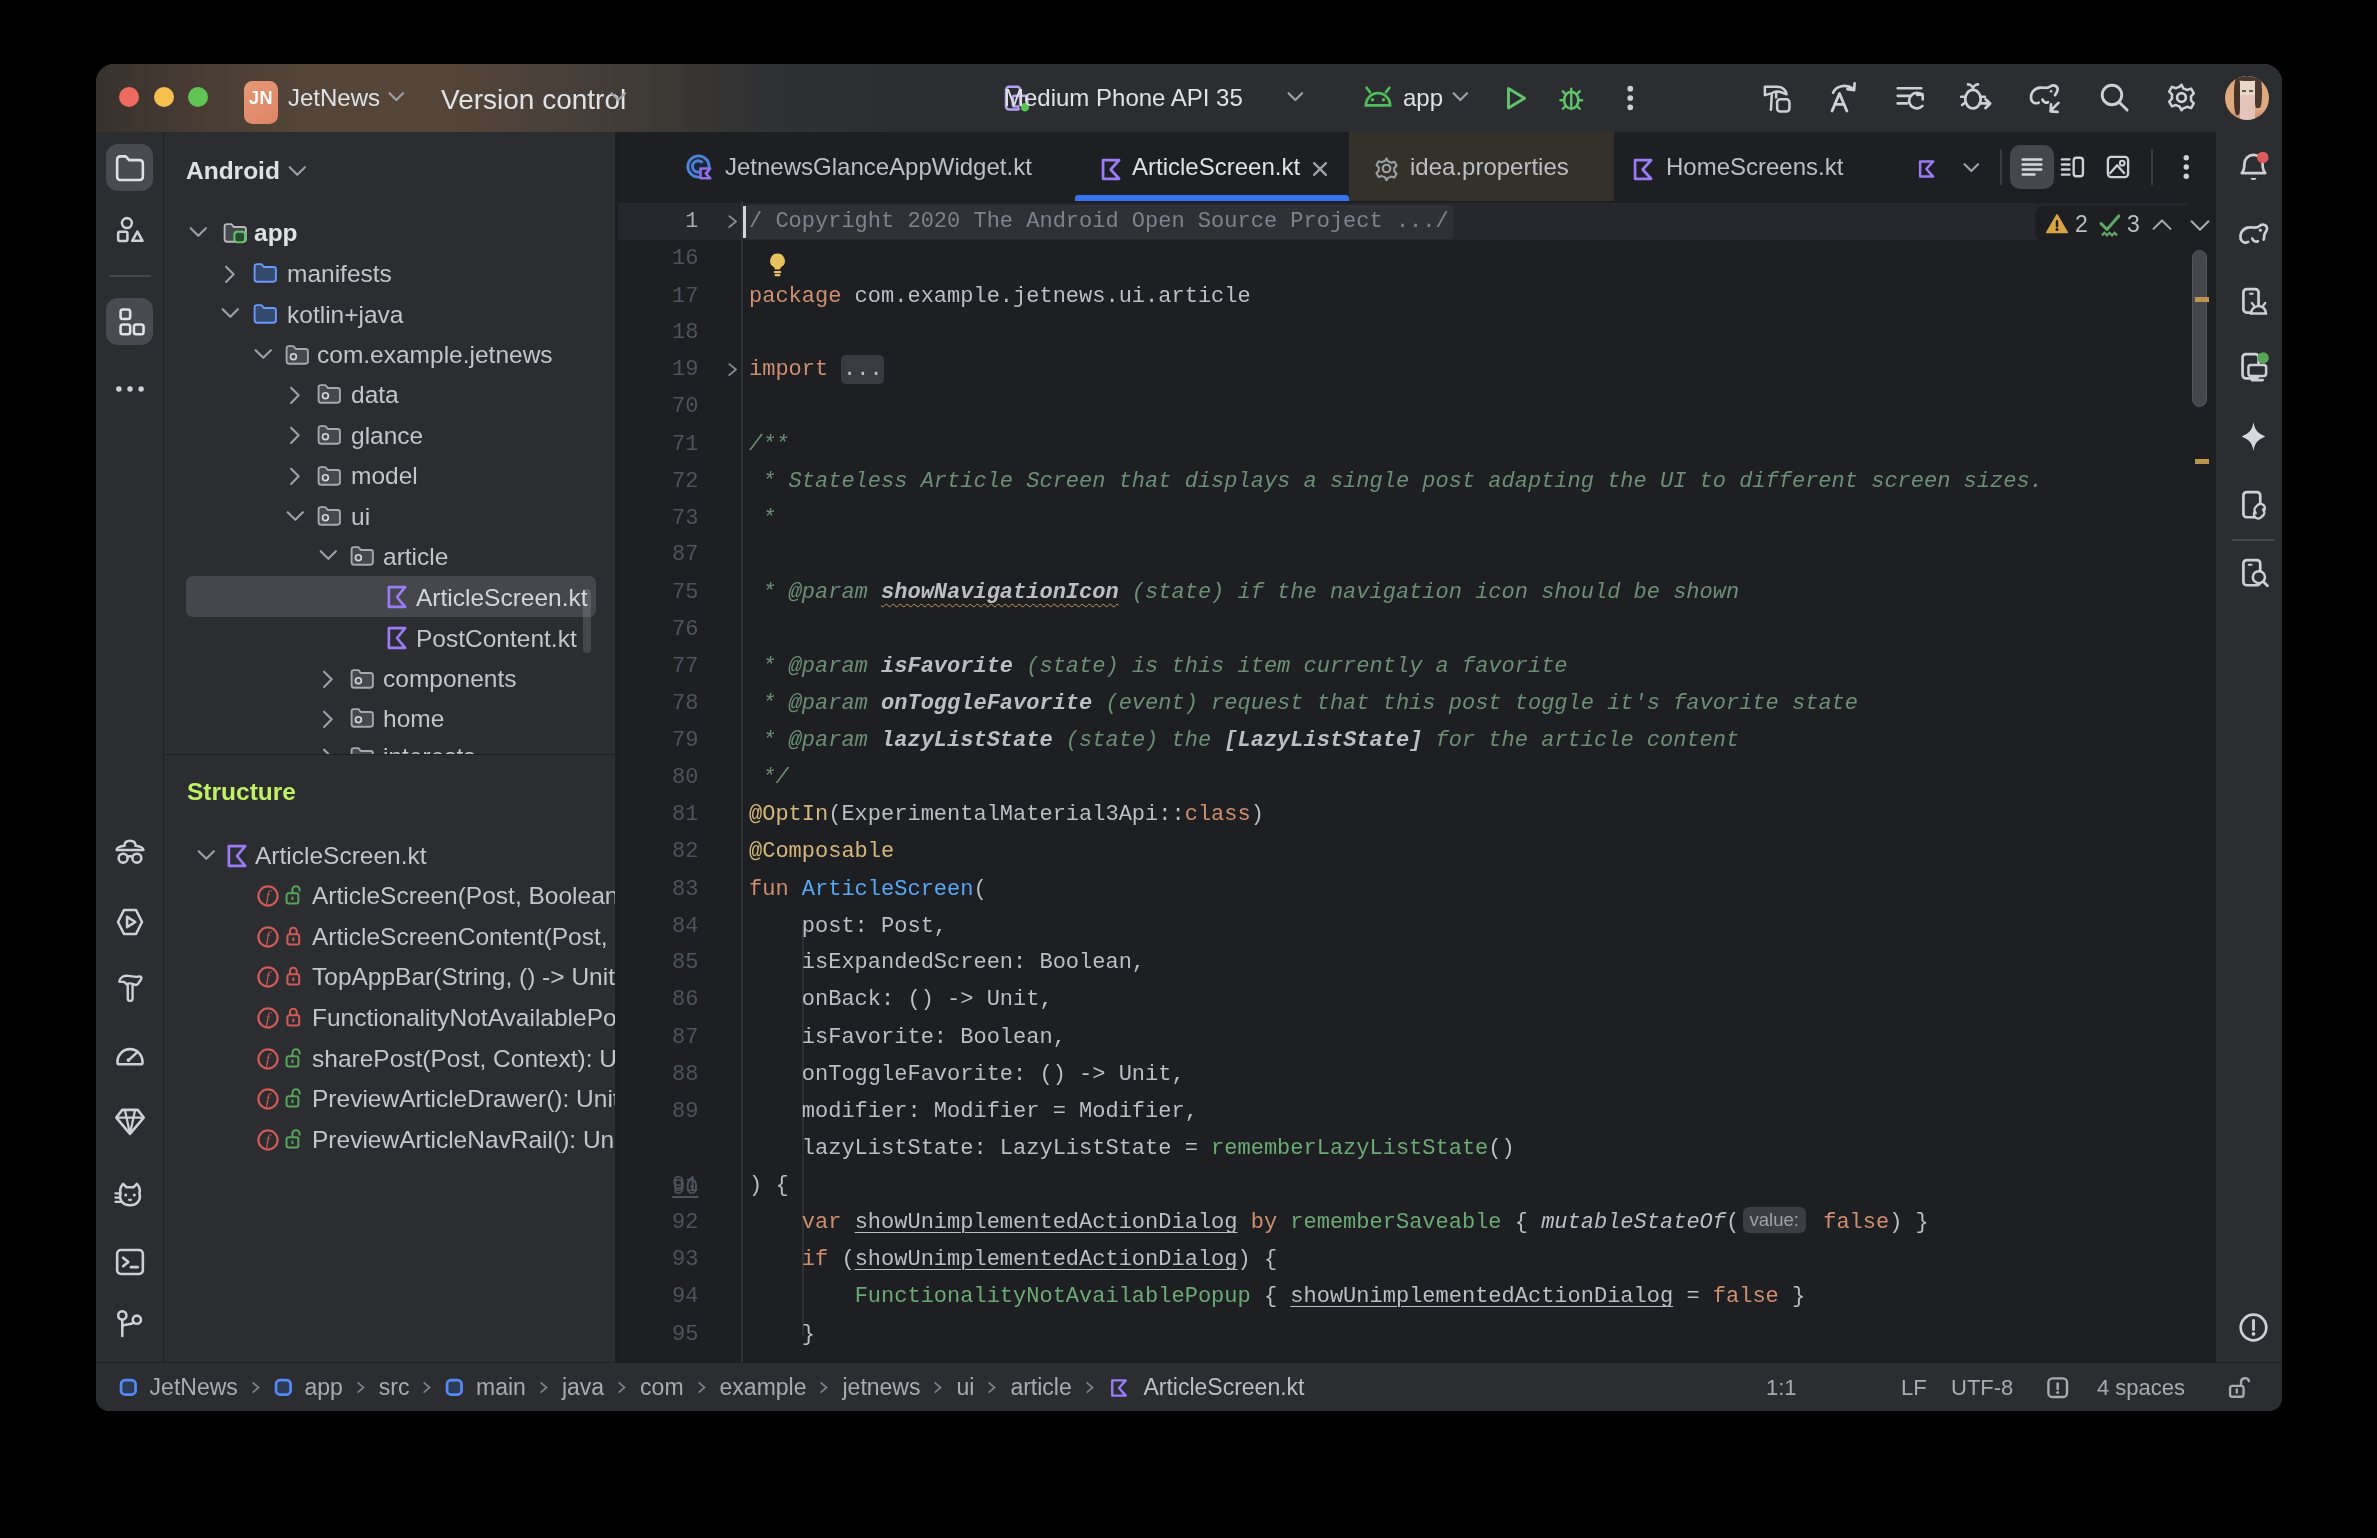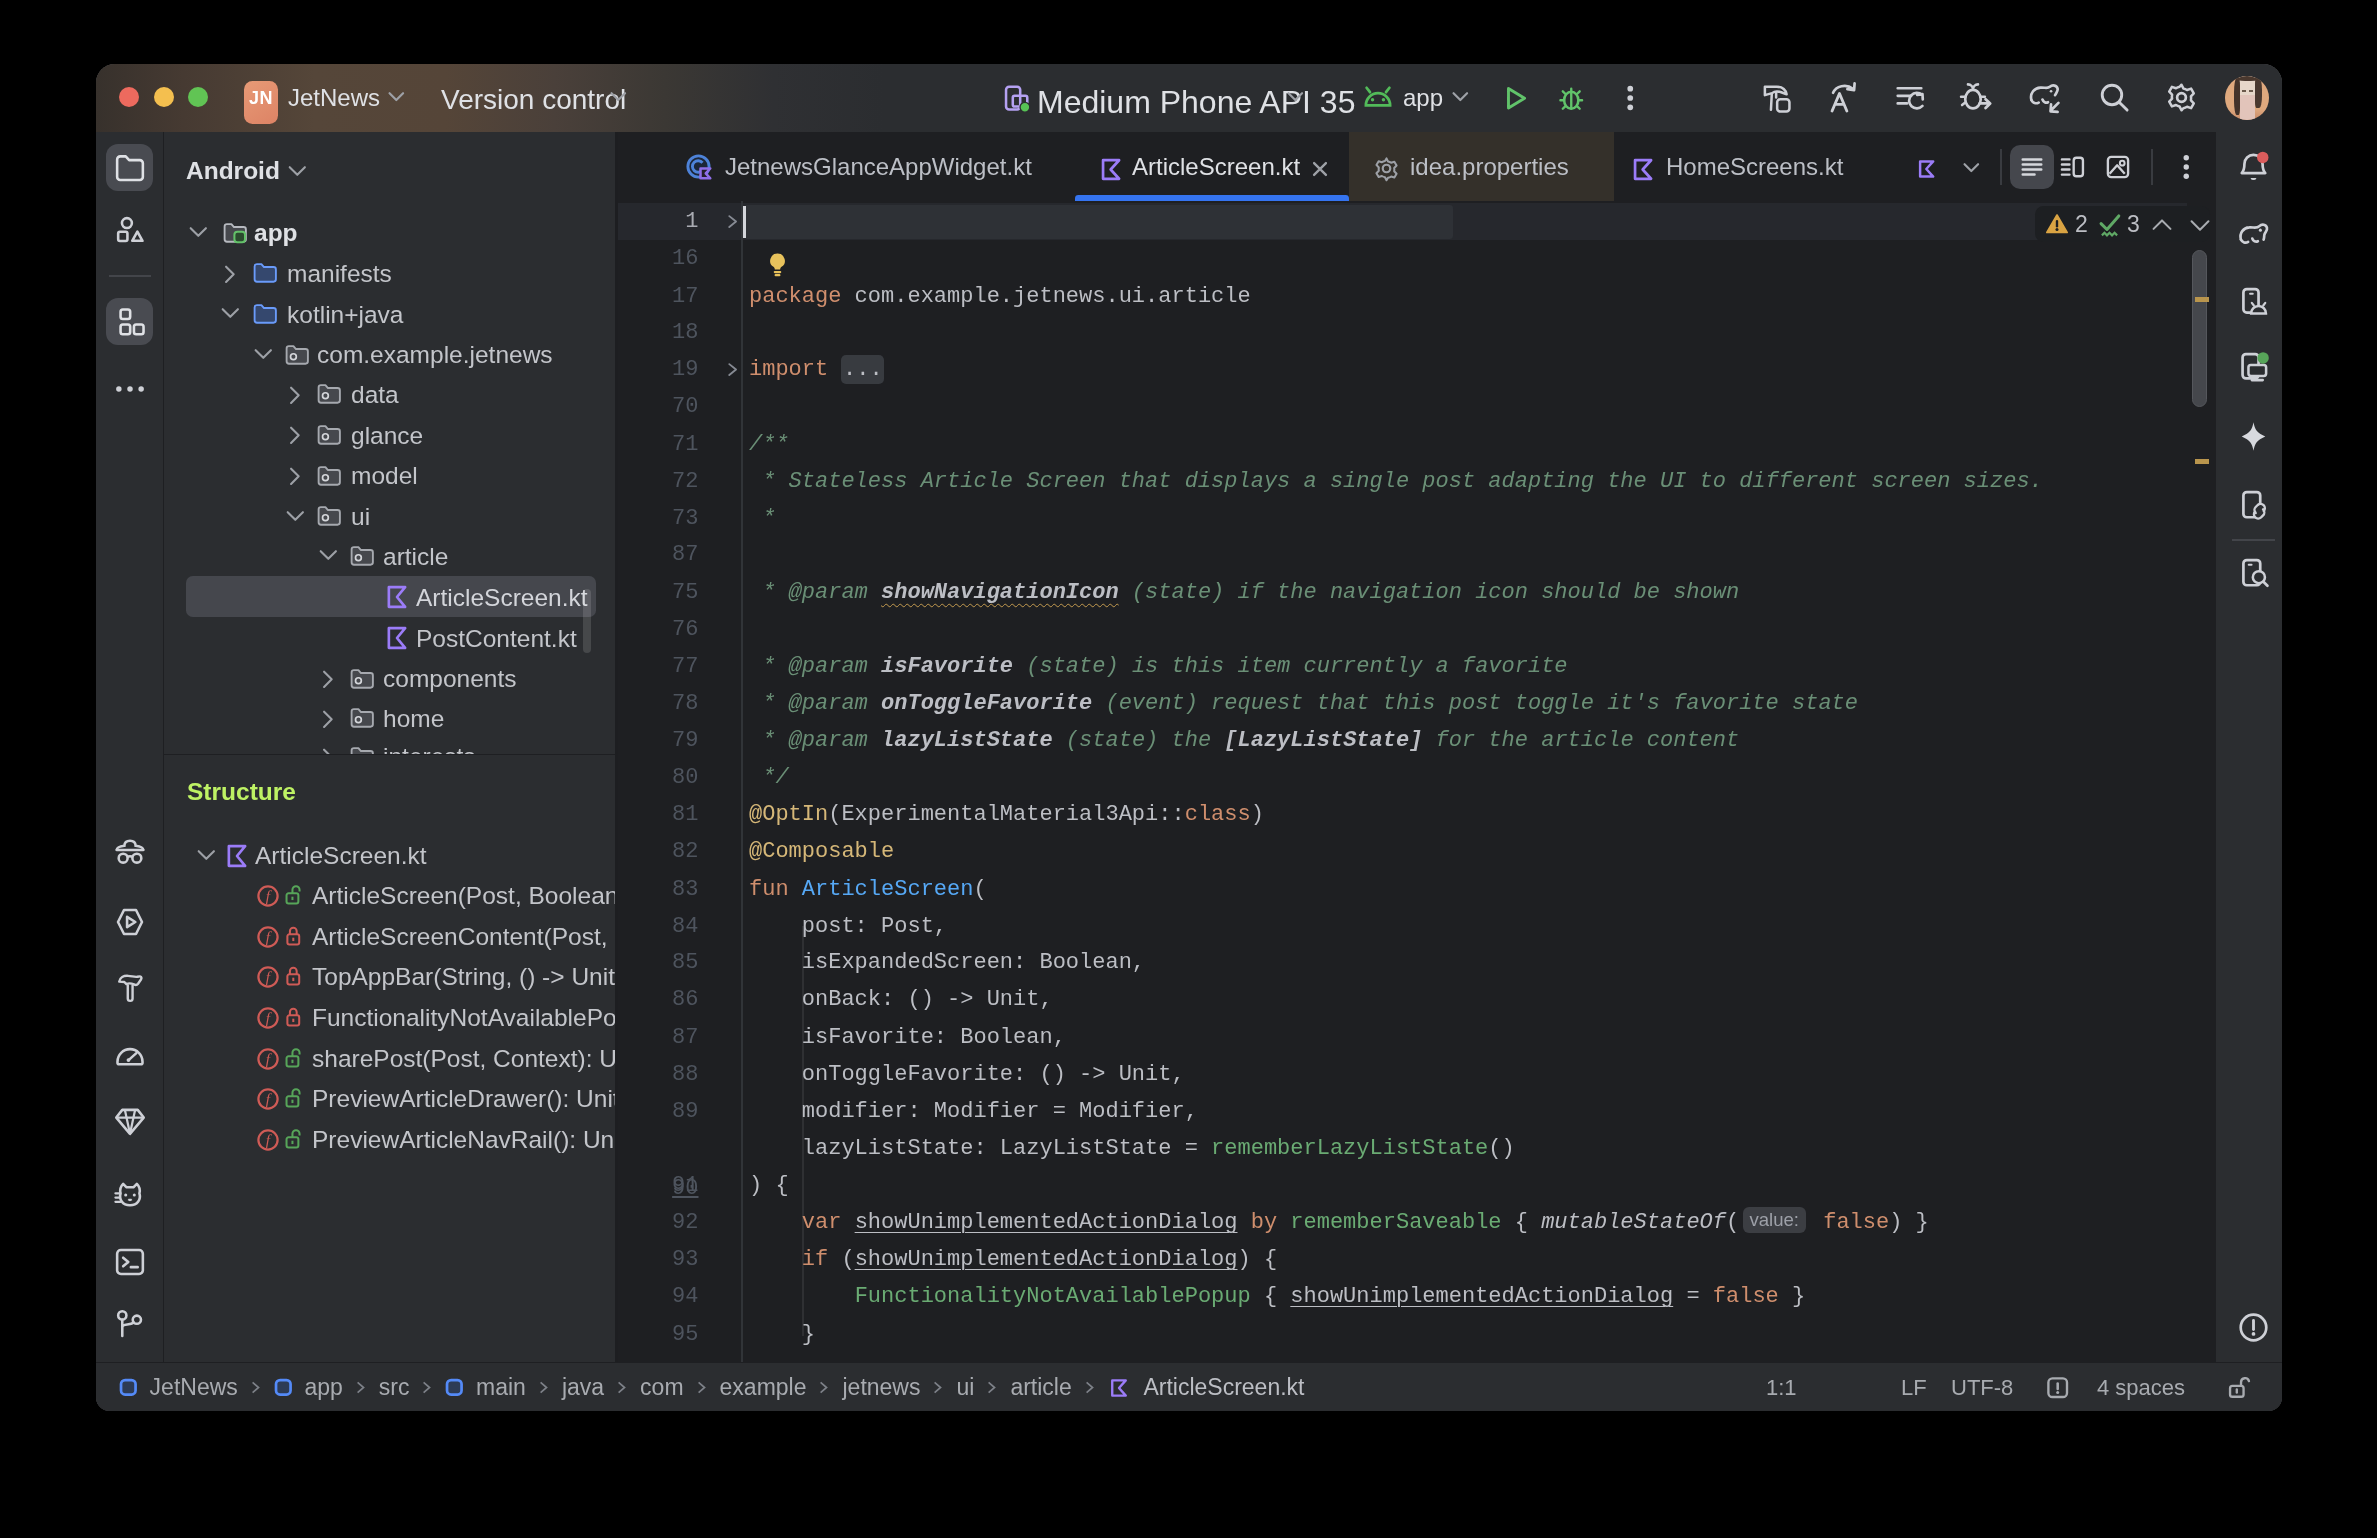--- a/index.html
+++ b/index.html
@@ -77,21 +77,21 @@
     <div class="abs" style="left:345px;top:20.3px;font-size:28px;color:#dfe1e5;font-weight:500;">Version control</div>
     <svg class="abs" style="left:513px;top:25.4px;" width="18.6" height="15.2" viewBox="0 0 22 18">
         <path class="chev" d="M3 5 L11 13 L19 5"></path>
       </svg>
 
     <svg class="abs" style="left:905px;top:18.6px;" width="32" height="32" viewBox="0 0 19 19">
       <rect x="3" y="2.2" width="8.4" height="13.6" rx="1.8" fill="none" stroke="#b5a1f2" stroke-width="1.5"></rect>
       <rect x="7" y="7.6" width="8.6" height="6.4" rx="1.1" fill="none" stroke="#b5a1f2" stroke-width="1.5"></rect>
       <circle cx="14.2" cy="14.4" r="2.9" fill="#57c255" stroke="#2b2d30" stroke-width="0.8"></circle>
     </svg>
-    <div class="abs" style="left:941px;top:20.3px;font-size:32px;color:#dfe1e5;">Medium Phone API 35</div>
+    <div class="abs" style="left:908px;top:20.3px;font-size:24px;color:#dfe1e5;">Medium Phone API 35</div>
     <svg class="abs" style="left:1190px;top:25.4px;" width="18.6" height="15.2" viewBox="0 0 22 18">
         <path class="chev" d="M3 5 L11 13 L19 5"></path>
       </svg>
 
     <svg class="abs" style="left:1264px;top:20.3px;" width="36" height="29" viewBox="0 0 21 17">
       <path d="M3.4 12.5 a7.1 7.1 0 0 1 14.2 0 z" fill="none" stroke="#52bb59" stroke-width="1.6"></path>
       <line x1="5.8" y1="4.8" x2="3.8" y2="2.2" stroke="#52bb59" stroke-width="1.6" stroke-linecap="round"></line>
       <line x1="15.2" y1="4.8" x2="17.2" y2="2.2" stroke="#52bb59" stroke-width="1.6" stroke-linecap="round"></line>
       <circle cx="7.3" cy="9.2" r="1" fill="#52bb59"></circle>
       <circle cx="13.7" cy="9.2" r="1" fill="#52bb59"></circle>
@@ -530,20 +530,21 @@
         <path d="M5 2.5 L13 9 L5 15.5" fill="none" stroke="#868a93" stroke-width="2.2" stroke-linecap="round" stroke-linejoin="round"></path>
       </svg>
 
     <svg class="abs" style="left:146px;top:118px;" width="27" height="29" viewBox="0 0 16 17">
       <path d="M8 2 a4.3 4.3 0 0 1 2.4 7.9 c-0.5 0.4 -0.8 0.9 -0.8 1.5 H6.4 c0 -0.6 -0.3 -1.1 -0.8 -1.5 A4.3 4.3 0 0 1 8 2 Z" fill="#e8c25c"></path>
       <path d="M6.4 13 h3.2 M6.9 14.8 h2.2" stroke="#e8c25c" stroke-width="1.3" stroke-linecap="round"></path>
     </svg>
 
     <div class="abs" style="left:184px;top:794px;width:1.7px;height:410px;background:rgba(255,255,255,0.08);"></div>
 
+    <div class="cl mono" style="left:131px;top:71px;color:#7e838d;">/ Copyright 2020 The Android Open Source Project .../</div>
     <div class="cl mono" style="left:131px;top:146px;"><span class="kw">package</span> com.example.jetnews.ui.article</div>
     <div class="cl mono" style="left:131px;top:219px;"><span class="kw">import</span> <span style="background:#383b40;border-radius:5.1px;padding:1.7px 1.7px;">...</span></div>
     <div class="cl mono doc" style="left:131px;top:294px;">/**</div>
     <div class="cl mono doc" style="left:131px;top:331px;"> * Stateless Article Screen that displays a single post adapting the UI to different screen sizes.</div>
     <div class="cl mono doc" style="left:131px;top:368px;"> *</div>
     <div class="cl mono doc" style="left:131px;top:442px;"> * @param <span class="docb sqg">showNavigationIcon</span> (state) if the navigation icon should be shown</div>
     <div class="cl mono doc" style="left:131px;top:516px;"> * @param <span class="docb">isFavorite</span> (state) is this item currently a favorite</div>
     <div class="cl mono doc" style="left:131px;top:553px;"> * @param <span class="docb">onToggleFavorite</span> (event) request that this post toggle it's favorite state</div>
     <div class="cl mono doc" style="left:131px;top:590px;"> * @param <span class="docb">lazyListState</span> (state) the <span class="docb">[LazyListState]</span> for the article content</div>
     <div class="cl mono doc" style="left:131px;top:627px;"> */</div>

